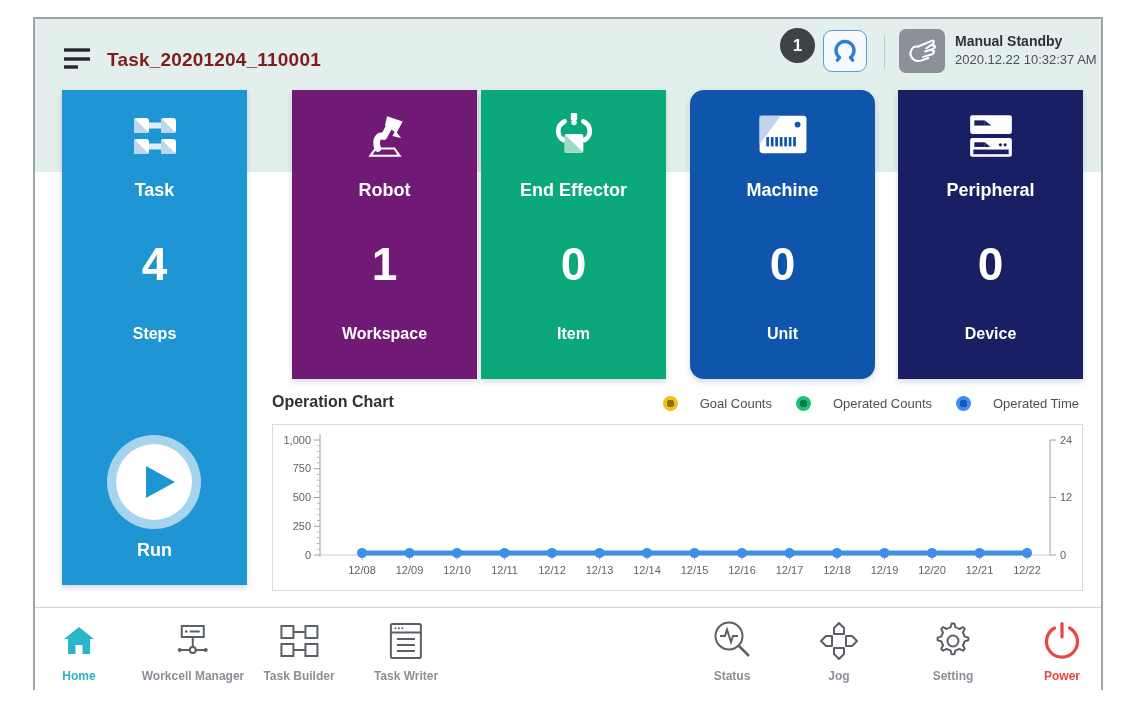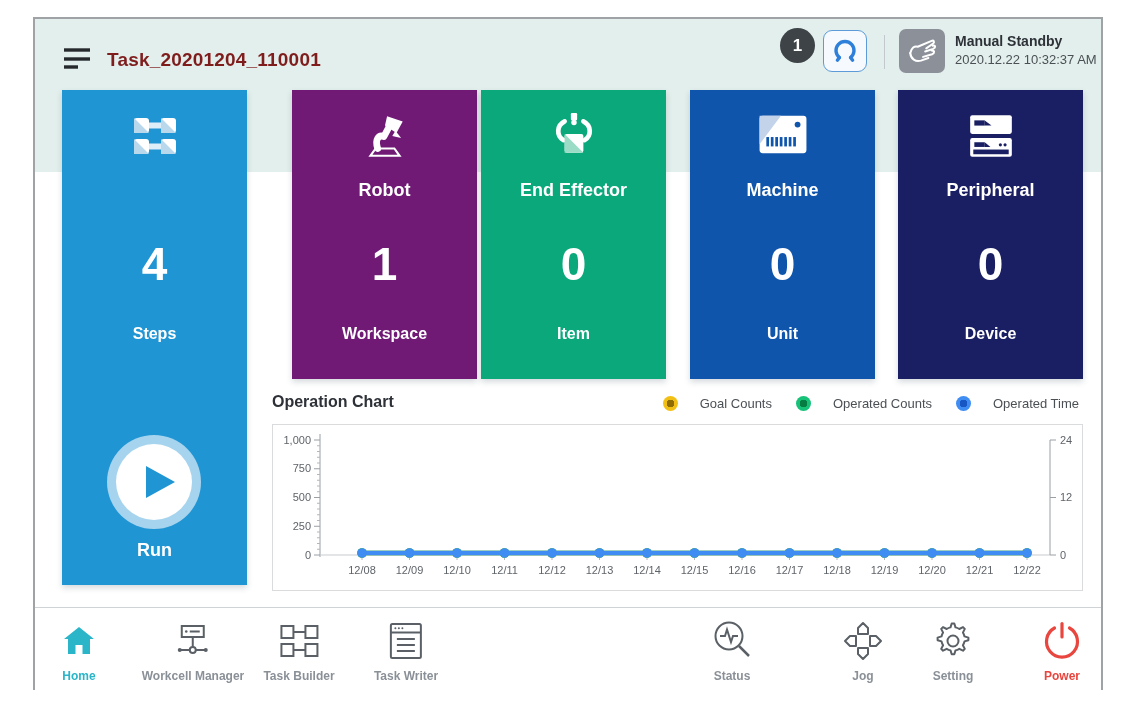--- a/index.html
+++ b/index.html
@@ -33,21 +33,21 @@
                    display:flex; align-items:center; justify-content:center; }
   .card .c-label { position:absolute; left:0; top:90px; width:100%; height:24px;
                    text-align:center; font-size:18px; font-weight:700; }
   .card .c-value { position:absolute; left:0; top:147px; width:100%; height:60px;
                    text-align:center; font-size:46px; font-weight:700; }
   .card .c-unit  { position:absolute; left:0; top:235px; width:100%; height:24px;
                    text-align:center; font-size:16px; font-weight:700; }
   .card-task       { left:27px;  height:495px; background:#2095d3; }
   .card-robot      { left:237px; background:#701a75;margin-left:20px; }
   .card-endeff     { left:446px; background:#0ba87c; }
-  .card-machine    { left:655px; background:#1055ac; }
+  .card-machine    { left:655px; background:#1055ac;border-radius:14px; }
   .card-peripheral { left:863px; background:#1a1e62; }
 
   .run-btn { position:absolute; left:45px; top:345px; width:94px; height:94px; border-radius:50%;
              background:#a6d4ee; display:flex; align-items:center; justify-content:center; cursor:pointer; }
   .run-btn .inner { width:76px; height:76px; border-radius:50%; background:#fff;
                     display:flex; align-items:center; justify-content:center; }
   .run-label { position:absolute; left:0; top:450px; width:100%; text-align:center;
                font-size:18px; font-weight:700; color:#fff; }
 
   
@@ -125,20 +125,21 @@
           <rect x="30" y="3" width="15" height="15" rx="3" fill="#ffffff"></rect>
           <polygon points="30,3 30,18 45,18" fill="#b9d8ec"></polygon>
           <rect x="18" y="28.5" width="12" height="6" fill="#ddeef9"></rect>
           <rect x="3" y="24" width="15" height="15" rx="3" fill="#ffffff"></rect>
           <polygon points="3,24 3,39 18,39" fill="#b9d8ec"></polygon>
           <rect x="30" y="24" width="15" height="15" rx="3" fill="#ffffff"></rect>
           <polygon points="30,24 30,39 45,39" fill="#b9d8ec"></polygon>
         </g>
       </svg>
     </div>
+    <div class="c-label">Task</div>
     <div class="c-value">4</div>
     <div class="c-unit">Steps</div>
     <div class="run-btn">
       <div class="inner">
         <svg width="74" height="74" viewBox="0 0 74 74">
           <polygon points="29,21 29,53 58,37" fill="#2095d3"></polygon>
         </svg>
       </div>
     </div>
     <div class="run-label">Run</div>
@@ -417,21 +418,21 @@
         <g fill="none" stroke="#5a6065" stroke-width="2">
           <circle cx="20" cy="18" r="13.5"></circle>
           <polyline points="11,18 16,18 18,11.5 22,24 24,18 29,18"></polyline>
           <line x1="30" y1="28" x2="40" y2="38" stroke-width="2.5"></line>
         </g>
       </svg>
           </div>
       <div class="nlabel">Status</div>
     </div>
 
-    <div class="nav-item" style="left:828px">
+    <div class="nav-item" style="left:804px">
       <div class="ibox">
             <svg width="46" height="46" viewBox="0 0 46 46">
         <g fill="none" stroke="#5a6065" stroke-width="2" stroke-linejoin="round">
           <polygon points="23,5 28,10 28,16 18,16 18,10"></polygon>
           <polygon points="23,41 28,36 28,30 18,30 18,36"></polygon>
           <polygon points="5,23 10,18 16,18 16,28 10,28"></polygon>
           <polygon points="41,23 36,18 30,18 30,28 36,28"></polygon>
         </g>
       </svg>
           </div>

